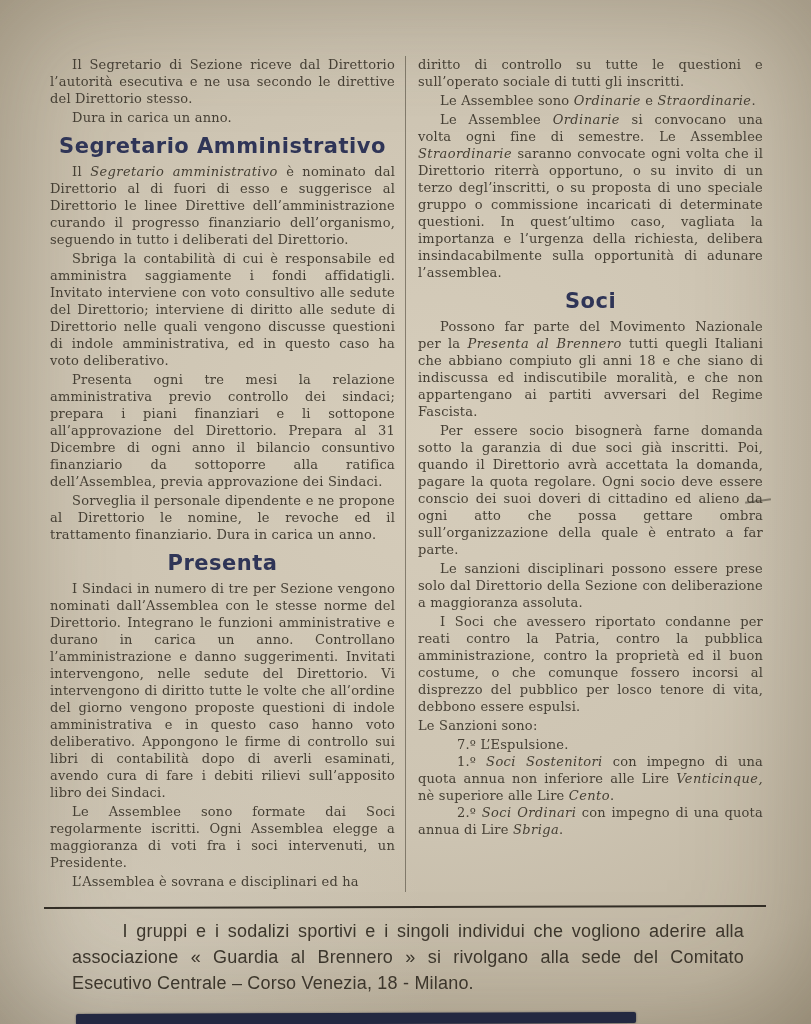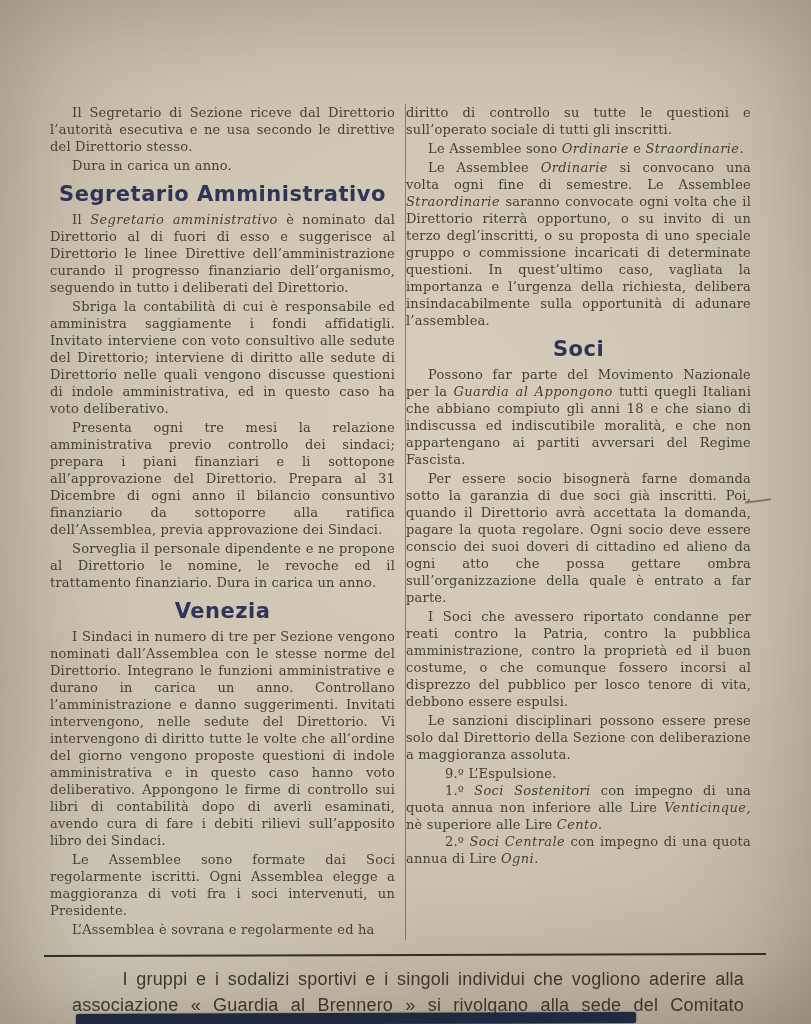--- a/index.html
+++ b/index.html
@@ -12,31 +12,31 @@
     position: absolute; inset: 0;
     background:
       radial-gradient(ellipse 120% 90% at 12% 96%, rgba(222,216,203,0.55) 0%, rgba(222,216,203,0) 35%),
       radial-gradient(ellipse 90% 75% at 54% 42%, #d6cdbb 0%, #cdc4b2 52%, #c0b6a2 80%, #a89d87 100%);
     box-shadow: inset 0 0 120px rgba(80,70,50,0.35);
   }
   .content {
     position: absolute; left: 50px; top: 56px; width: 716px;
   }
   .columns {
-    display: flex; align-items: stretch; margin-top: 48px;
+    display: flex; align-items: stretch;
   }
   .col {
     width: 345px;
     color: var(--ink);
     font-size: 13px; line-height: 17px;
     text-align: justify;
     letter-spacing: 0.2px;
   }
   .col-left { padding-right: 10px; }
-  .col-right { border-left: 1px solid rgba(67,62,50,0.55); }
+  .col-right { padding-left: 12px; border-left: 1px solid rgba(67,62,50,0.55); }
   .col p { margin: 0 0 2px 0; text-indent: 1.7em; }
   .col p.no-indent { text-indent: 0; }
   .col p.list-item { text-indent: 3em; margin-bottom: 0; }
   .col h3 {
     font-family: "DejaVu Sans", sans-serif;
     font-weight: bold;
     font-size: 21px; line-height: 24px;
     color: var(--heading);
     text-align: center;
     margin: 8px 0 5px 0;
@@ -82,36 +82,37 @@
 <div class="content">
   <div class="columns">
     <div class="col col-left" id="col-left">
         <p>Il Segretario di Sezione riceve dal Direttorio l’autorità esecutiva e ne usa secondo le direttive del Direttorio stesso.</p>
         <p>Dura in carica un anno.</p>
         <h3>Segretario Amministrativo</h3>
         <p>Il <i>Segretario amministrativo</i> è nominato dal Direttorio al di fuori di esso e suggerisce al Direttorio le linee Direttive dell’amministrazione curando il progresso finanziario dell’organismo, seguendo in tutto i deliberati del Direttorio.</p>
         <p>Sbriga la contabilità di cui è responsabile ed amministra saggiamente i fondi affidatigli. Invitato interviene con voto consultivo alle sedute del Direttorio; interviene di diritto alle sedute di Direttorio nelle quali vengono discusse questioni di indole amministrativa, ed in questo caso ha voto deliberativo.</p>
         <p>Presenta ogni tre mesi la relazione amministrativa previo controllo dei sindaci; prepara i piani finanziari e li sottopone all’approvazione del Direttorio. Prepara al 31 Dicembre di ogni anno il bilancio consuntivo finanziario da sottoporre alla ratifica dell’Assemblea, previa approvazione dei Sindaci.</p>
         <p>Sorveglia il personale dipendente e ne propone al Direttorio le nomine, le revoche ed il trattamento finanziario. Dura in carica un anno.</p>
-        <h3>Venezia</h3>
+        <h3>Presenta</h3>
         <p>I Sindaci in numero di tre per Sezione vengono nominati dall’Assemblea con le stesse norme del Direttorio. Integrano le funzioni amministrative e durano in carica un anno. Controllano l’amministrazione e danno suggerimenti. Invitati intervengono, nelle sedute del Direttorio. Vi intervengono di diritto tutte le volte che all’ordine del giorno vengono proposte questioni di indole amministrativa e in questo caso hanno voto deliberativo. Appongono le firme di controllo sui libri di contabilità dopo di averli esaminati, avendo cura di fare i debiti rilievi sull’apposito libro dei Sindaci.</p>
         <p>Le Assemblee sono formate dai Soci regolarmente iscritti. Ogni Assemblea elegge a maggioranza di voti fra i soci intervenuti, un Presidente.</p>
-        <p>L’Assemblea è sovrana e regolarmente ed ha</p>
+        <p>L’Assemblea è sovrana e disciplinari ed ha</p>
       </div>
     <div class="col col-right" id="col-right">
         <p class="no-indent">diritto di controllo su tutte le questioni e sull’operato sociale di tutti gli inscritti.</p>
         <p>Le Assemblee sono <i>Ordinarie</i> e <i>Straordinarie</i>.</p>
         <p>Le Assemblee <i>Ordinarie</i> si convocano una volta ogni fine di semestre. Le Assemblee <i>Straordinarie</i> saranno convocate ogni volta che il Direttorio riterrà opportuno, o su invito di un terzo degl’inscritti, o su proposta di uno speciale gruppo o commissione incaricati di determinate questioni. In quest’ultimo caso, vagliata la importanza e l’urgenza della richiesta, delibera insindacabilmente sulla opportunità di adunare l’assemblea.</p>
         <h3>Soci</h3>
-        <p>Possono far parte del Movimento Nazionale per la <i>Guardia al Appongono</i> tutti quegli Italiani che abbiano compiuto gli anni 18 e che siano di indiscussa ed indiscutibile moralità, e che non appartengano ai partiti avversari del Regime Fascista.</p>
+        <p>Possono far parte del Movimento Nazionale per la <i>Presenta al Brennero</i> tutti quegli Italiani che abbiano compiuto gli anni 18 e che siano di indiscussa ed indiscutibile moralità, e che non appartengano ai partiti avversari del Regime Fascista.</p>
         <p>Per essere socio bisognerà farne domanda sotto la garanzia di due soci già inscritti. Poi, quando il Direttorio avrà accettata la domanda, pagare la quota regolare. Ogni socio deve essere conscio dei suoi doveri di cittadino ed alieno da ogni atto che possa gettare ombra sull’organizzazione della quale è entrato a far parte.</p>
+        <p>Le sanzioni disciplinari possono essere prese solo dal Direttorio della Sezione con deliberazione a maggioranza assoluta.</p>
         <p>I Soci che avessero riportato condanne per reati contro la Patria, contro la pubblica amministrazione, contro la proprietà ed il buon costume, o che comunque fossero incorsi al disprezzo del pubblico per losco tenore di vita, debbono essere espulsi.</p>
-        <p>Le sanzioni disciplinari possono essere prese solo dal Direttorio della Sezione con deliberazione a maggioranza assoluta.</p>
-        <p class="list-item">9.º L’Espulsione.</p>
+        <p class="no-indent">Le Sanzioni sono:</p>
+        <p class="list-item">7.º L’Espulsione.</p>
         <p class="list-item">1.º <i>Soci Sostenitori</i> con impegno di una quota annua non inferiore alle Lire <i>Venticinque,</i> nè superiore alle Lire <i>Cento</i>.</p>
-        <p class="list-item">2.º <i>Soci Centrale</i> con impegno di una quota annua di Lire <i>Ogni</i>.</p>
+        <p class="list-item">2.º <i>Soci Ordinari</i> con impegno di una quota annua di Lire <i>Sbriga</i>.</p>
       </div>
   </div>
   <div class="footer-rule"></div>
   <p class="footer-note">I gruppi e i sodalizi sportivi e i singoli individui che vogliono aderire alla associazione « Guardia al Brennero » si rivolgano alla sede del Comitato Esecutivo Centrale – Corso Venezia, 18 - Milano.</p>
 </div>
 
 <div class="bottom-bar"></div>
 
 </body></html>

